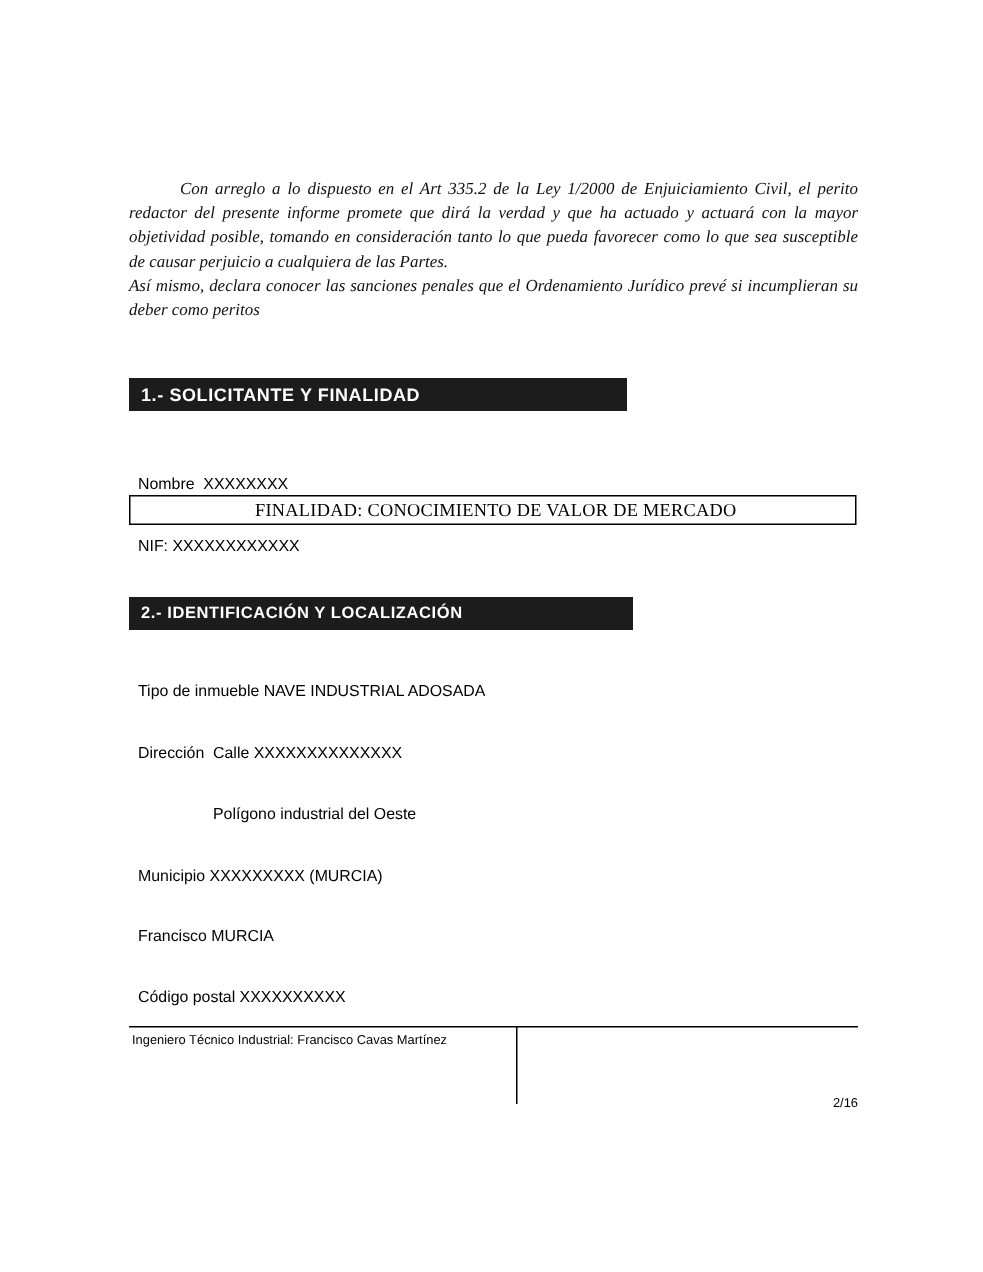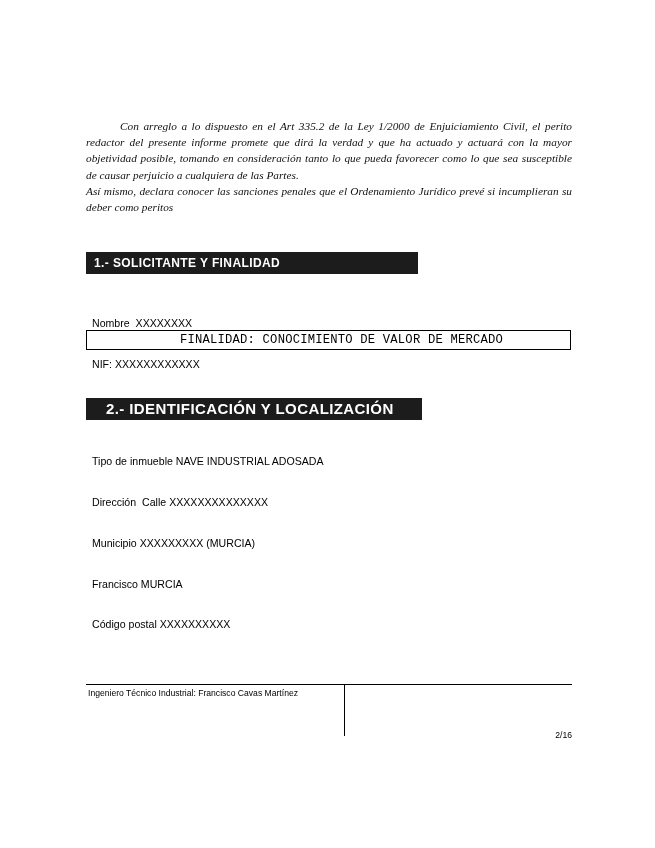--- a/index.html
+++ b/index.html
@@ -66,23 +66,23 @@
     font-size: 12px;
     line-height: 22px;
     padding-left: 8px;
     box-sizing: border-box;
   }
   #bar2 {
     left: 86px;
     top: 398px;
     width: 336px;
     height: 22px;
-    font-size: 15px;
+    font-size: 11px;
     line-height: 22px;
-    padding-left: 20px;
+    padding-left: 8px;
     box-sizing: border-box;
   }
 
   
   .field-block {
     position: absolute;
     font-family: "Liberation Sans", sans-serif;
     font-size: 10.6px;
     line-height: 13.6px;
     color: #000;
@@ -99,27 +99,27 @@
     left: 86px;
     top: 330px;
     width: 485px;
     height: 20px;
     border: 1px solid #000000;
     box-sizing: border-box;
     background: #ffffff;
   }
   #finalidad-text {
     position: absolute;
-    left: 12px;
+    left: 1px;
     top: 0;
     width: 485px;
     height: 20px;
     line-height: 19px;
     text-align: center;
-    font-family: Liberation Mono, monospace;
+    font-family: Liberation Serif, serif;
     font-size: 12.2px;
     color: #000;
     letter-spacing: 0.2px;
   }
 
   
   #identificacion-block {
     left: 92px;
     top: 428px;
   }
@@ -187,20 +187,21 @@
 
   <div id="finalidad-box">
     <div id="finalidad-text">FINALIDAD: CONOCIMIENTO DE VALOR DE MERCADO</div>
   </div>
 
   <div class="section-bar" id="bar2">2.- IDENTIFICACIÓN Y LOCALIZACIÓN</div>
 
   <div class="field-block" id="identificacion-block">
     <span class="field-line">Tipo de inmueble NAVE INDUSTRIAL ADOSADA</span>
     <span class="field-line">Dirección  Calle XXXXXXXXXXXXXX</span>
+    <span class="field-line sub">Polígono industrial del Oeste</span>
     <span class="field-line">Municipio XXXXXXXXX (MURCIA)</span>
     <span class="field-line">Francisco MURCIA</span>
     <span class="field-line">Código postal XXXXXXXXXX</span>
   </div>
 
   <div id="footer-rule"></div>
   <div id="footer-divider"></div>
   <div id="footer-left">Ingeniero Técnico Industrial: Francisco Cavas Martínez</div>
   <div id="footer-right">2/16</div>
 

